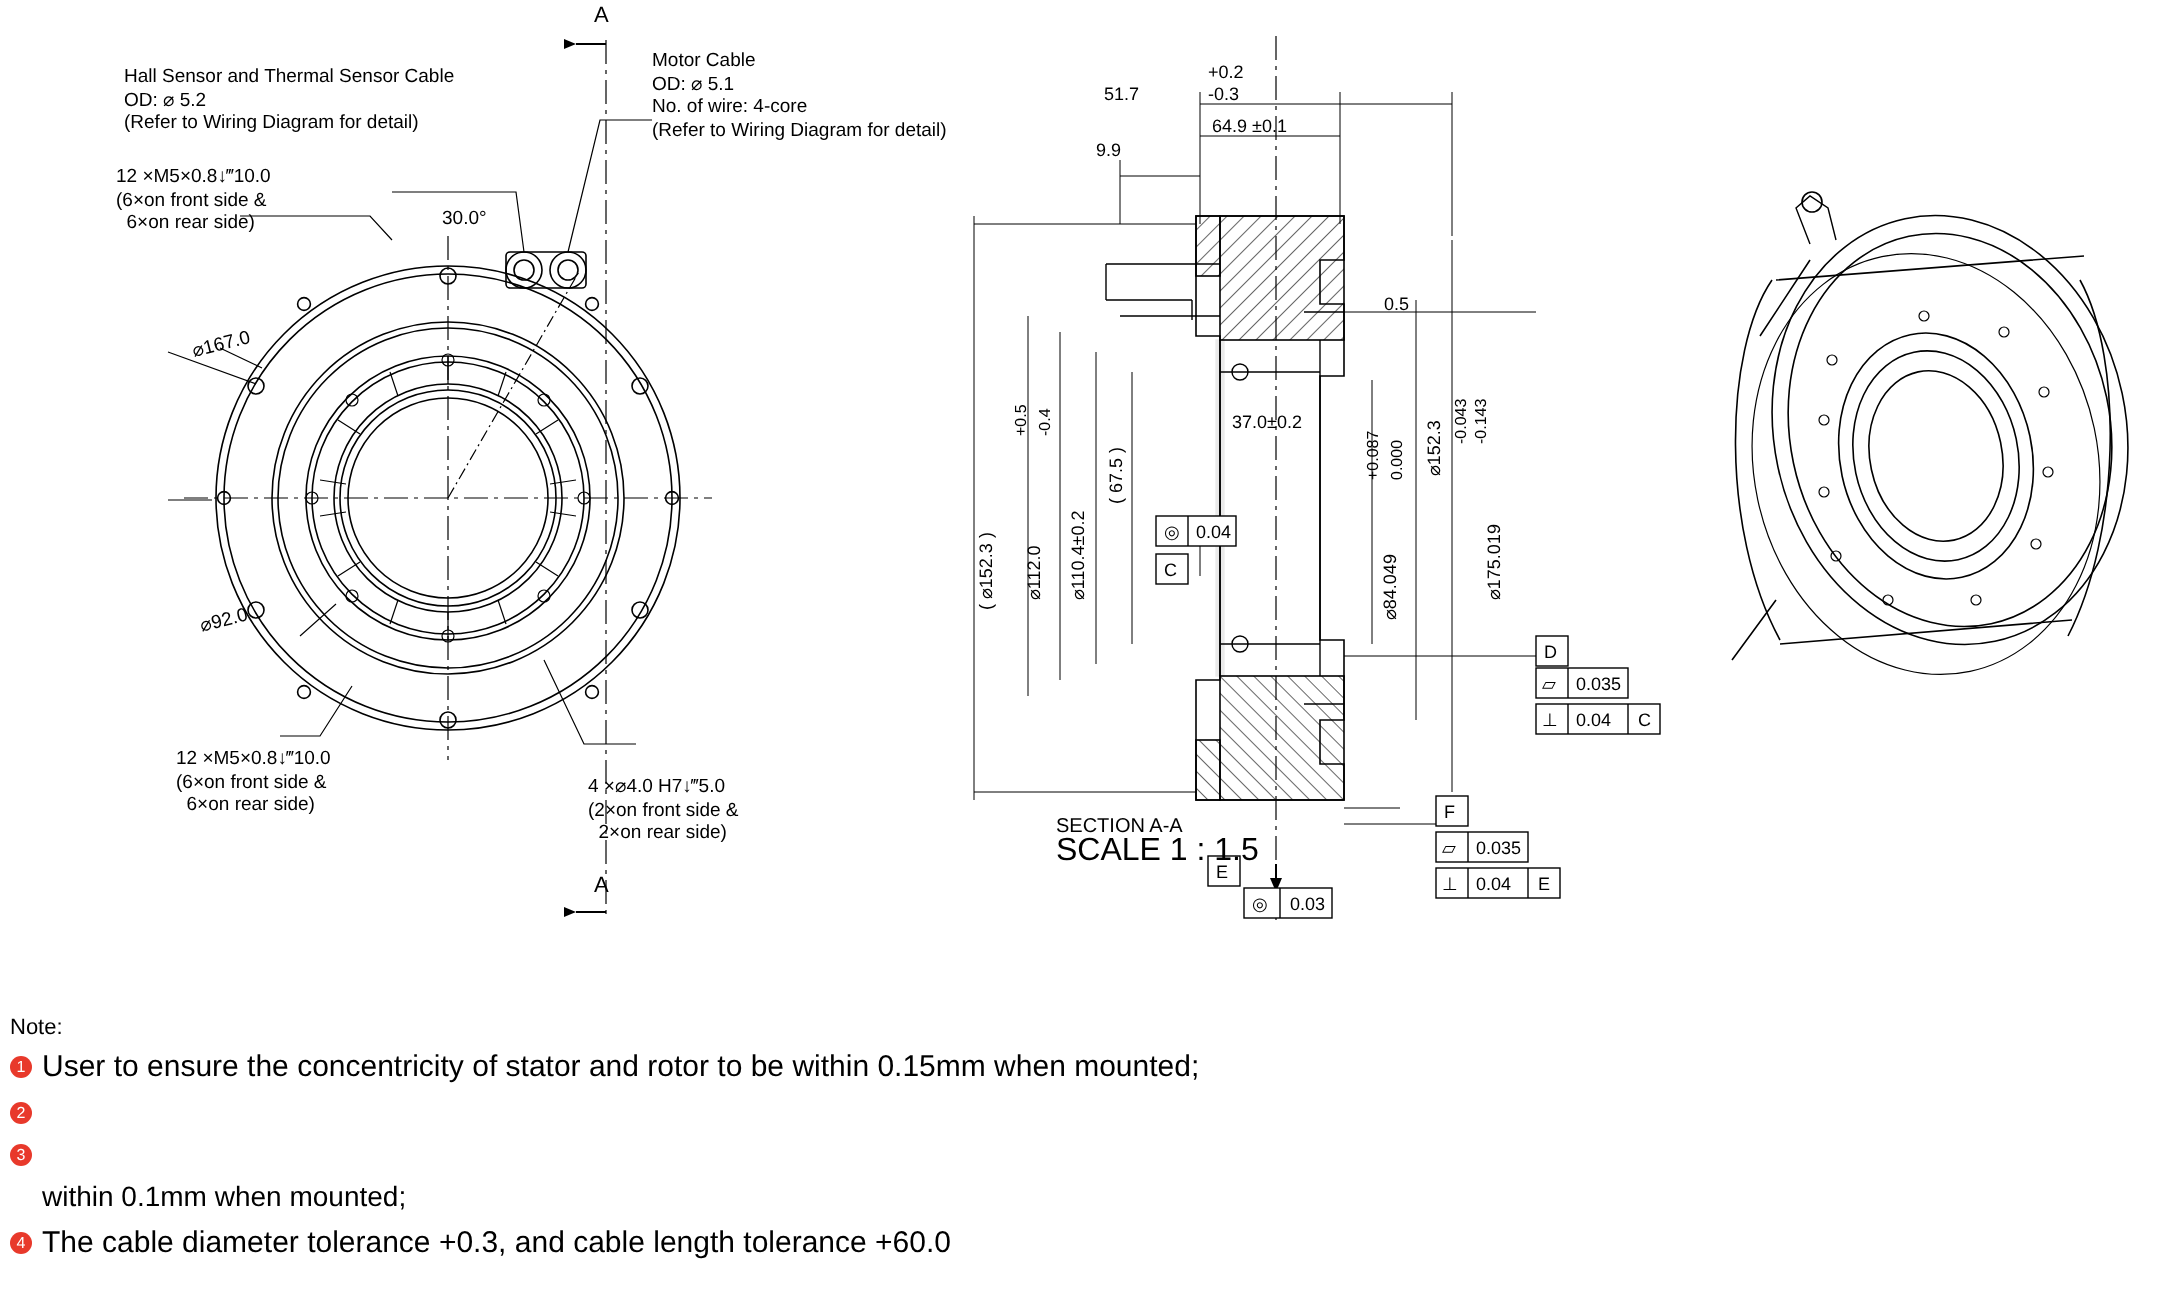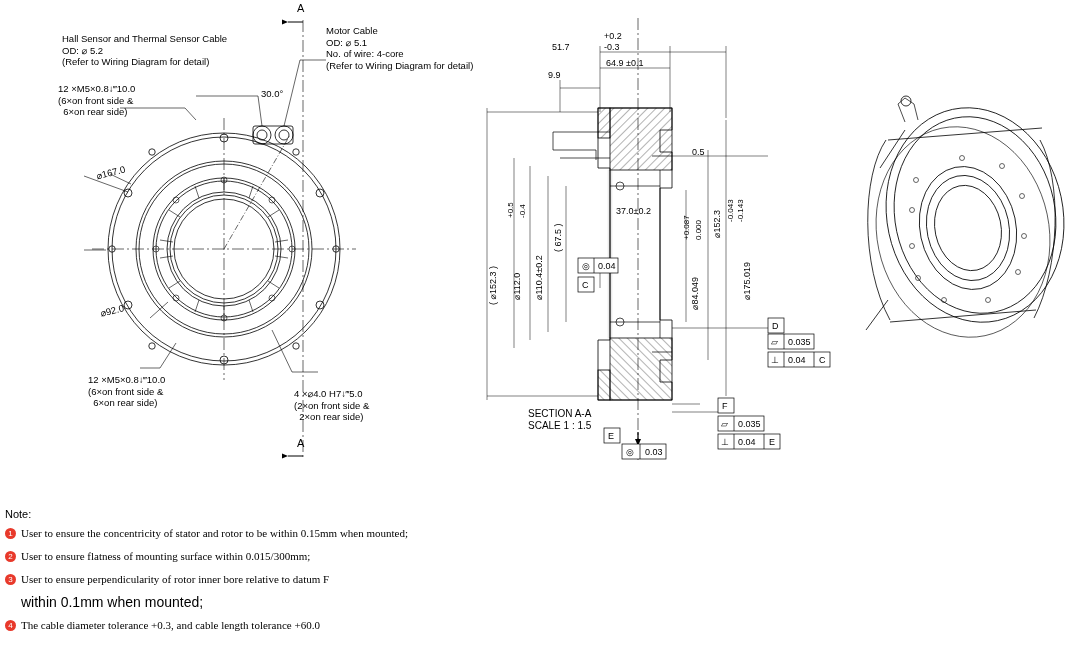--- a/index.html
+++ b/index.html
@@ -14,21 +14,21 @@
   .lbl.small{font-size:9px;line-height:11px;}
   .notes{position:absolute;left:5px;top:508px;width:700px;}
   .notes .ntitle{font-size:11px;margin-bottom:6px;}
   .nrow{display:flex;align-items:flex-start;margin-bottom:8px;}
   .bullet{
     width:11px;height:11px;border-radius:50%;
     background:#e8392b;color:#fff;font-size:8px;line-height:11px;
     text-align:center;margin-right:5px;flex:0 0 auto;margin-top:2px;
     font-family:"Liberation Sans", sans-serif;
   }
-  .ntext{font-size:11px;line-height:15px;font-family:Liberation Serif, serif;}
+  .ntext{font-size:15px;line-height:15px;}
   .ncont{font-size:14px;line-height:15px;margin:0 0 8px 16px;}
   .vert{
     position:absolute;font-size:9px;white-space:pre;
     transform-origin:0 0;transform:rotate(-90deg);
   }
 </style>
 </head>
 <body>
 
 <div id="sheet">
@@ -270,21 +270,21 @@
 <span>  6×on rear side)</span></div>
 
   <div class="lbl" style="left:88px;top:374px;"><span>12 ×M5×0.8↓‴10.0</span>
 <span>(6×on front side &amp;</span>
 <span>  6×on rear side)</span></div>
 
   <div class="lbl" style="left:294px;top:388px;"><span>4 ×⌀4.0 H7↓‴5.0</span>
 <span>(2×on front side &amp;</span>
 <span>  2×on rear side)</span></div>
 
-  <div class="lbl" style="left:221px;top:88px;margin-left:40px;">30.0°</div>
+  <div class="lbl" style="left:221px;top:104px;">30.0°</div>
   <div class="lbl" style="left:96px;top:167px;transform:rotate(-14deg);">⌀167.0</div>
   <div class="lbl" style="left:100px;top:305px;transform:rotate(-14deg);">⌀92.0</div>
 
   <div class="lbl" style="left:297px;top:3px;font-size:11px;">A</div>
   <div class="lbl" style="left:297px;top:438px;font-size:11px;">A</div>
 
   <div class="lbl small" style="left:604px;top:31px;">+0.2</div>
   <div class="lbl small" style="left:552px;top:42px;">51.7</div>
   <div class="lbl small" style="left:604px;top:42px;">-0.3</div>
   <div class="lbl small" style="left:606px;top:58px;">64.9 ±0.1</div>
@@ -322,38 +322,36 @@
   <div class="lbl small" style="left:738px;top:419px;">0.035</div>
   <div class="lbl small" style="left:721px;top:437px;">⊥</div>
   <div class="lbl small" style="left:738px;top:437px;">0.04</div>
   <div class="lbl small" style="left:769px;top:437px;">E</div>
 
   <div class="lbl small" style="left:608px;top:431px;">E</div>
   <div class="lbl small" style="left:626px;top:447px;">◎</div>
   <div class="lbl small" style="left:645px;top:447px;">0.03</div>
 
   <div class="lbl" style="left:528px;top:408px;font-size:10px;">SECTION A-A</div>
-  <div class="lbl" style="left:528px;top:420px;font-size:10px;">SCALE 1 : 1.5</div>
+  <div class="lbl" style="left:528px;top:420px;font-size:16px;">SCALE 1 : 1.5</div>
 
   <div class="notes">
     <div class="ntitle">Note:</div>
 
     <div class="nrow">
       <div class="bullet">1</div>
       <div class="ntext">User to ensure the concentricity of stator and rotor to be within 0.15mm when mounted;</div>
     </div>
 
     <div class="nrow">
       <div class="bullet">2</div>
-      <div class="ntext">User to ensure flatness of mounting surface within 0.015/300mm;</div>
     </div>
 
     <div class="nrow">
       <div class="bullet">3</div>
-      <div class="ntext">User to ensure perpendicularity of rotor inner bore relative to datum F</div>
     </div>
     <div class="ncont">within 0.1mm when mounted;</div>
 
     <div class="nrow">
       <div class="bullet">4</div>
       <div class="ntext">The cable diameter tolerance +0.3, and cable length tolerance +60.0</div>
     </div>
   </div>
 
 </div>

